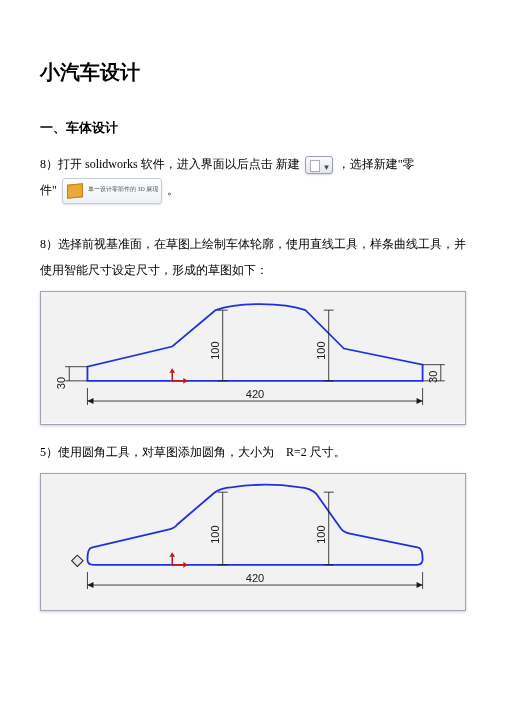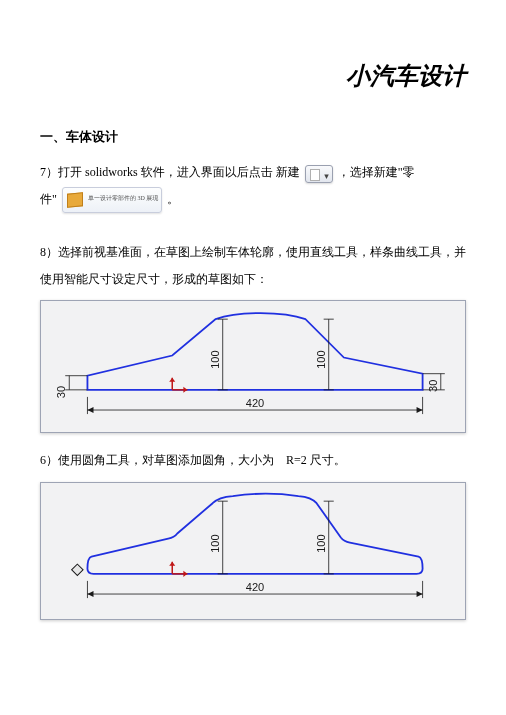--- a/index.html
+++ b/index.html
@@ -7,25 +7,24 @@
       width: 506px;
       height: 715px;
       background: #ffffff;
       font-family: "SimSun", "宋体", serif;
       color: #000;
       padding: 50px 40px;
       font-size: 12px;
       line-height: 2.2;
     }
     .title {
-      text-align: right;
-      font-size: 24px;
+      text-align: left;
+      font-size: 20px;
       font-weight: bold;
       margin-bottom: 20px;
-      font-style: italic;
     }
     .section-head {
       font-size: 13px;
       font-weight: bold;
       margin-bottom: 8px;
     }
     .para {
       font-size: 12px;
       line-height: 2.2;
     }
@@ -104,21 +103,21 @@
 </head>
 <body>
 
 
 
 <h1 class="title">小汽车设计</h1>
 
 <h2 class="section-head">一、车体设计</h2>
 
 <p class="para">
-  <span>7）打开 solidworks 软件，进入界面以后点击 新建</span>
+  <span>8）打开 solidworks 软件，进入界面以后点击 新建</span>
   <span class="inline-icon icon-new-btn"></span>
   <span>，选择新建"零</span>
 </p>
 <p class="para">
   <span>件"</span>
   <span class="inline-icon icon-part-btn">
     <span class="cube"></span>
     <span class="txt">单一设计零部件的 3D 展现</span>
   </span>
   <span>。</span>
@@ -162,21 +161,21 @@
     <line class="dim-line" x1="46" y1="95" x2="46" y2="112"></line>
     <line class="dim-line" x1="378" y1="95" x2="378" y2="112"></line>
     <line class="dim-line" x1="46" y1="108" x2="378" y2="108"></line>
     <polygon points="46,108 52,105 52,111" fill="#1a1a1a"></polygon>
     <polygon points="378,108 372,105 372,111" fill="#1a1a1a"></polygon>
     <text class="dim-text" x="212" y="105" text-anchor="middle">420</text>
   </svg>
 </div>
 
 <p class="para">
-  <span>6）使用圆角工具，对草图添加圆角，大小为</span>&nbsp;&nbsp;&nbsp;
+  <span>5）使用圆角工具，对草图添加圆角，大小为</span>&nbsp;&nbsp;&nbsp;
   <span>R=2 尺寸。</span>
 </p>
 
 <div class="diagram-wrap">
   <svg class="diagram-svg" viewBox="0 0 420 135">
     <rect x="0" y="0" width="420" height="135" fill="#f2f2f3"></rect>
 
     <path class="sketch-round" d="
       M 46 85 
       Q 46 74 50 73

